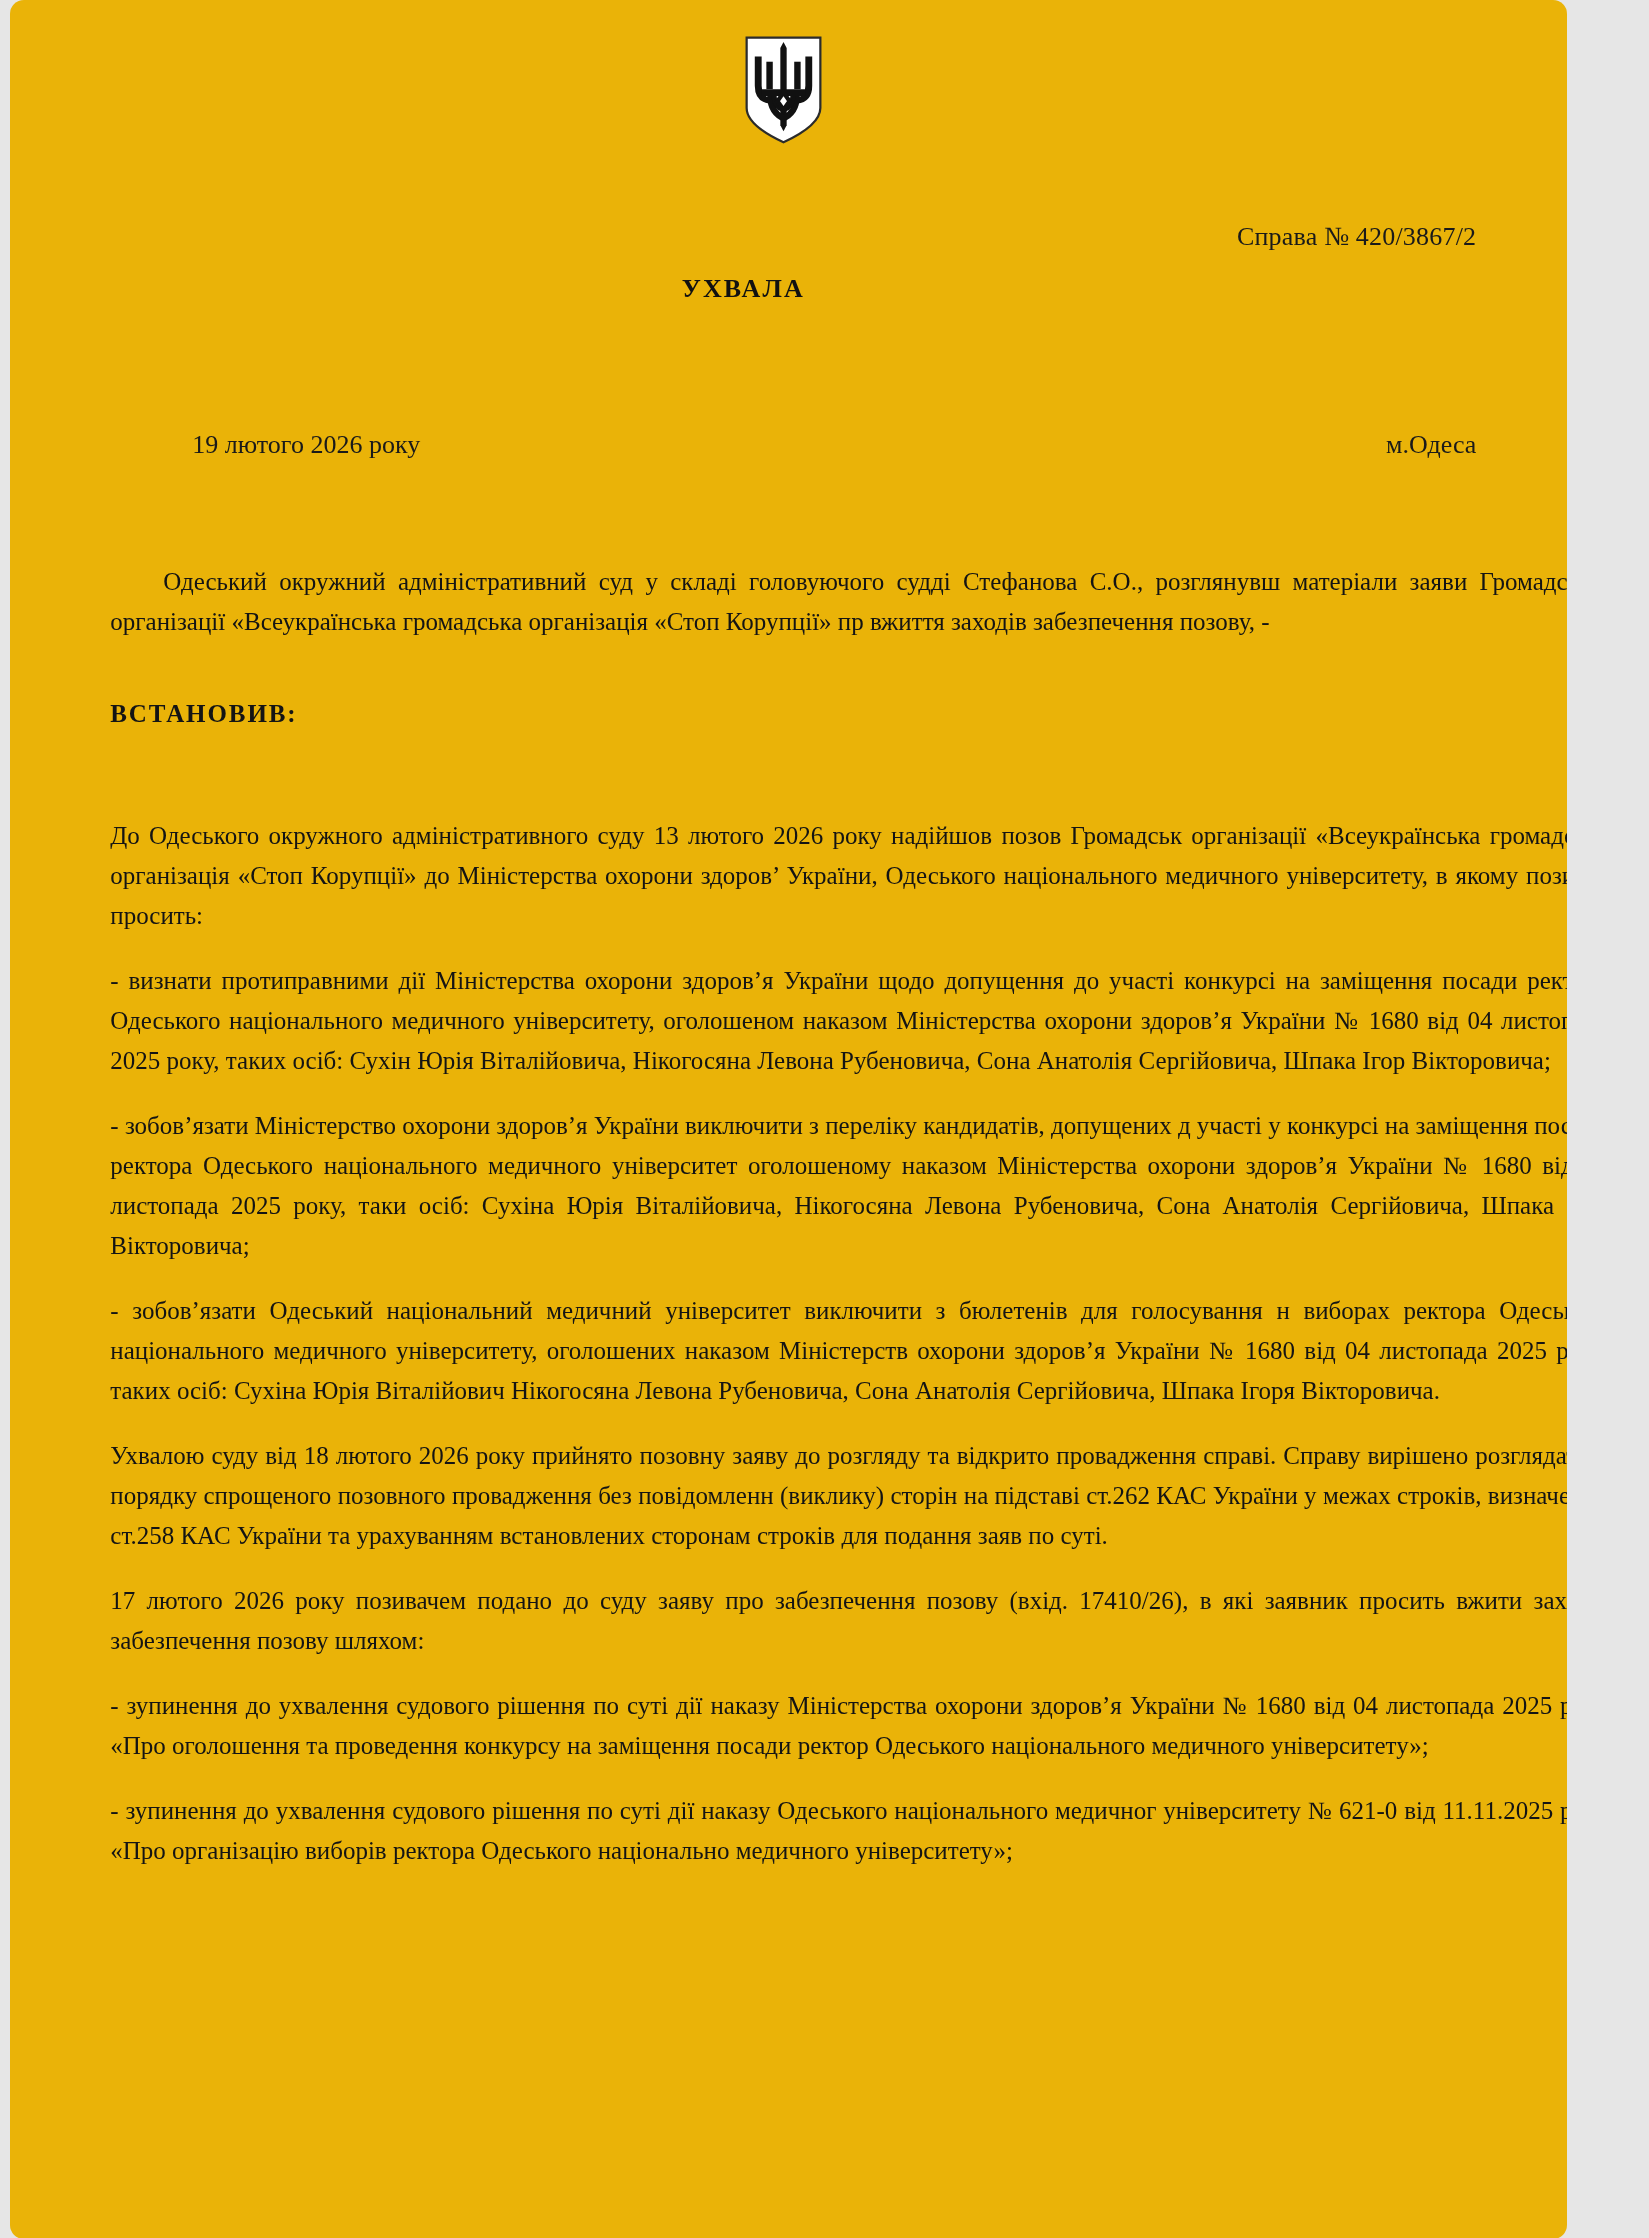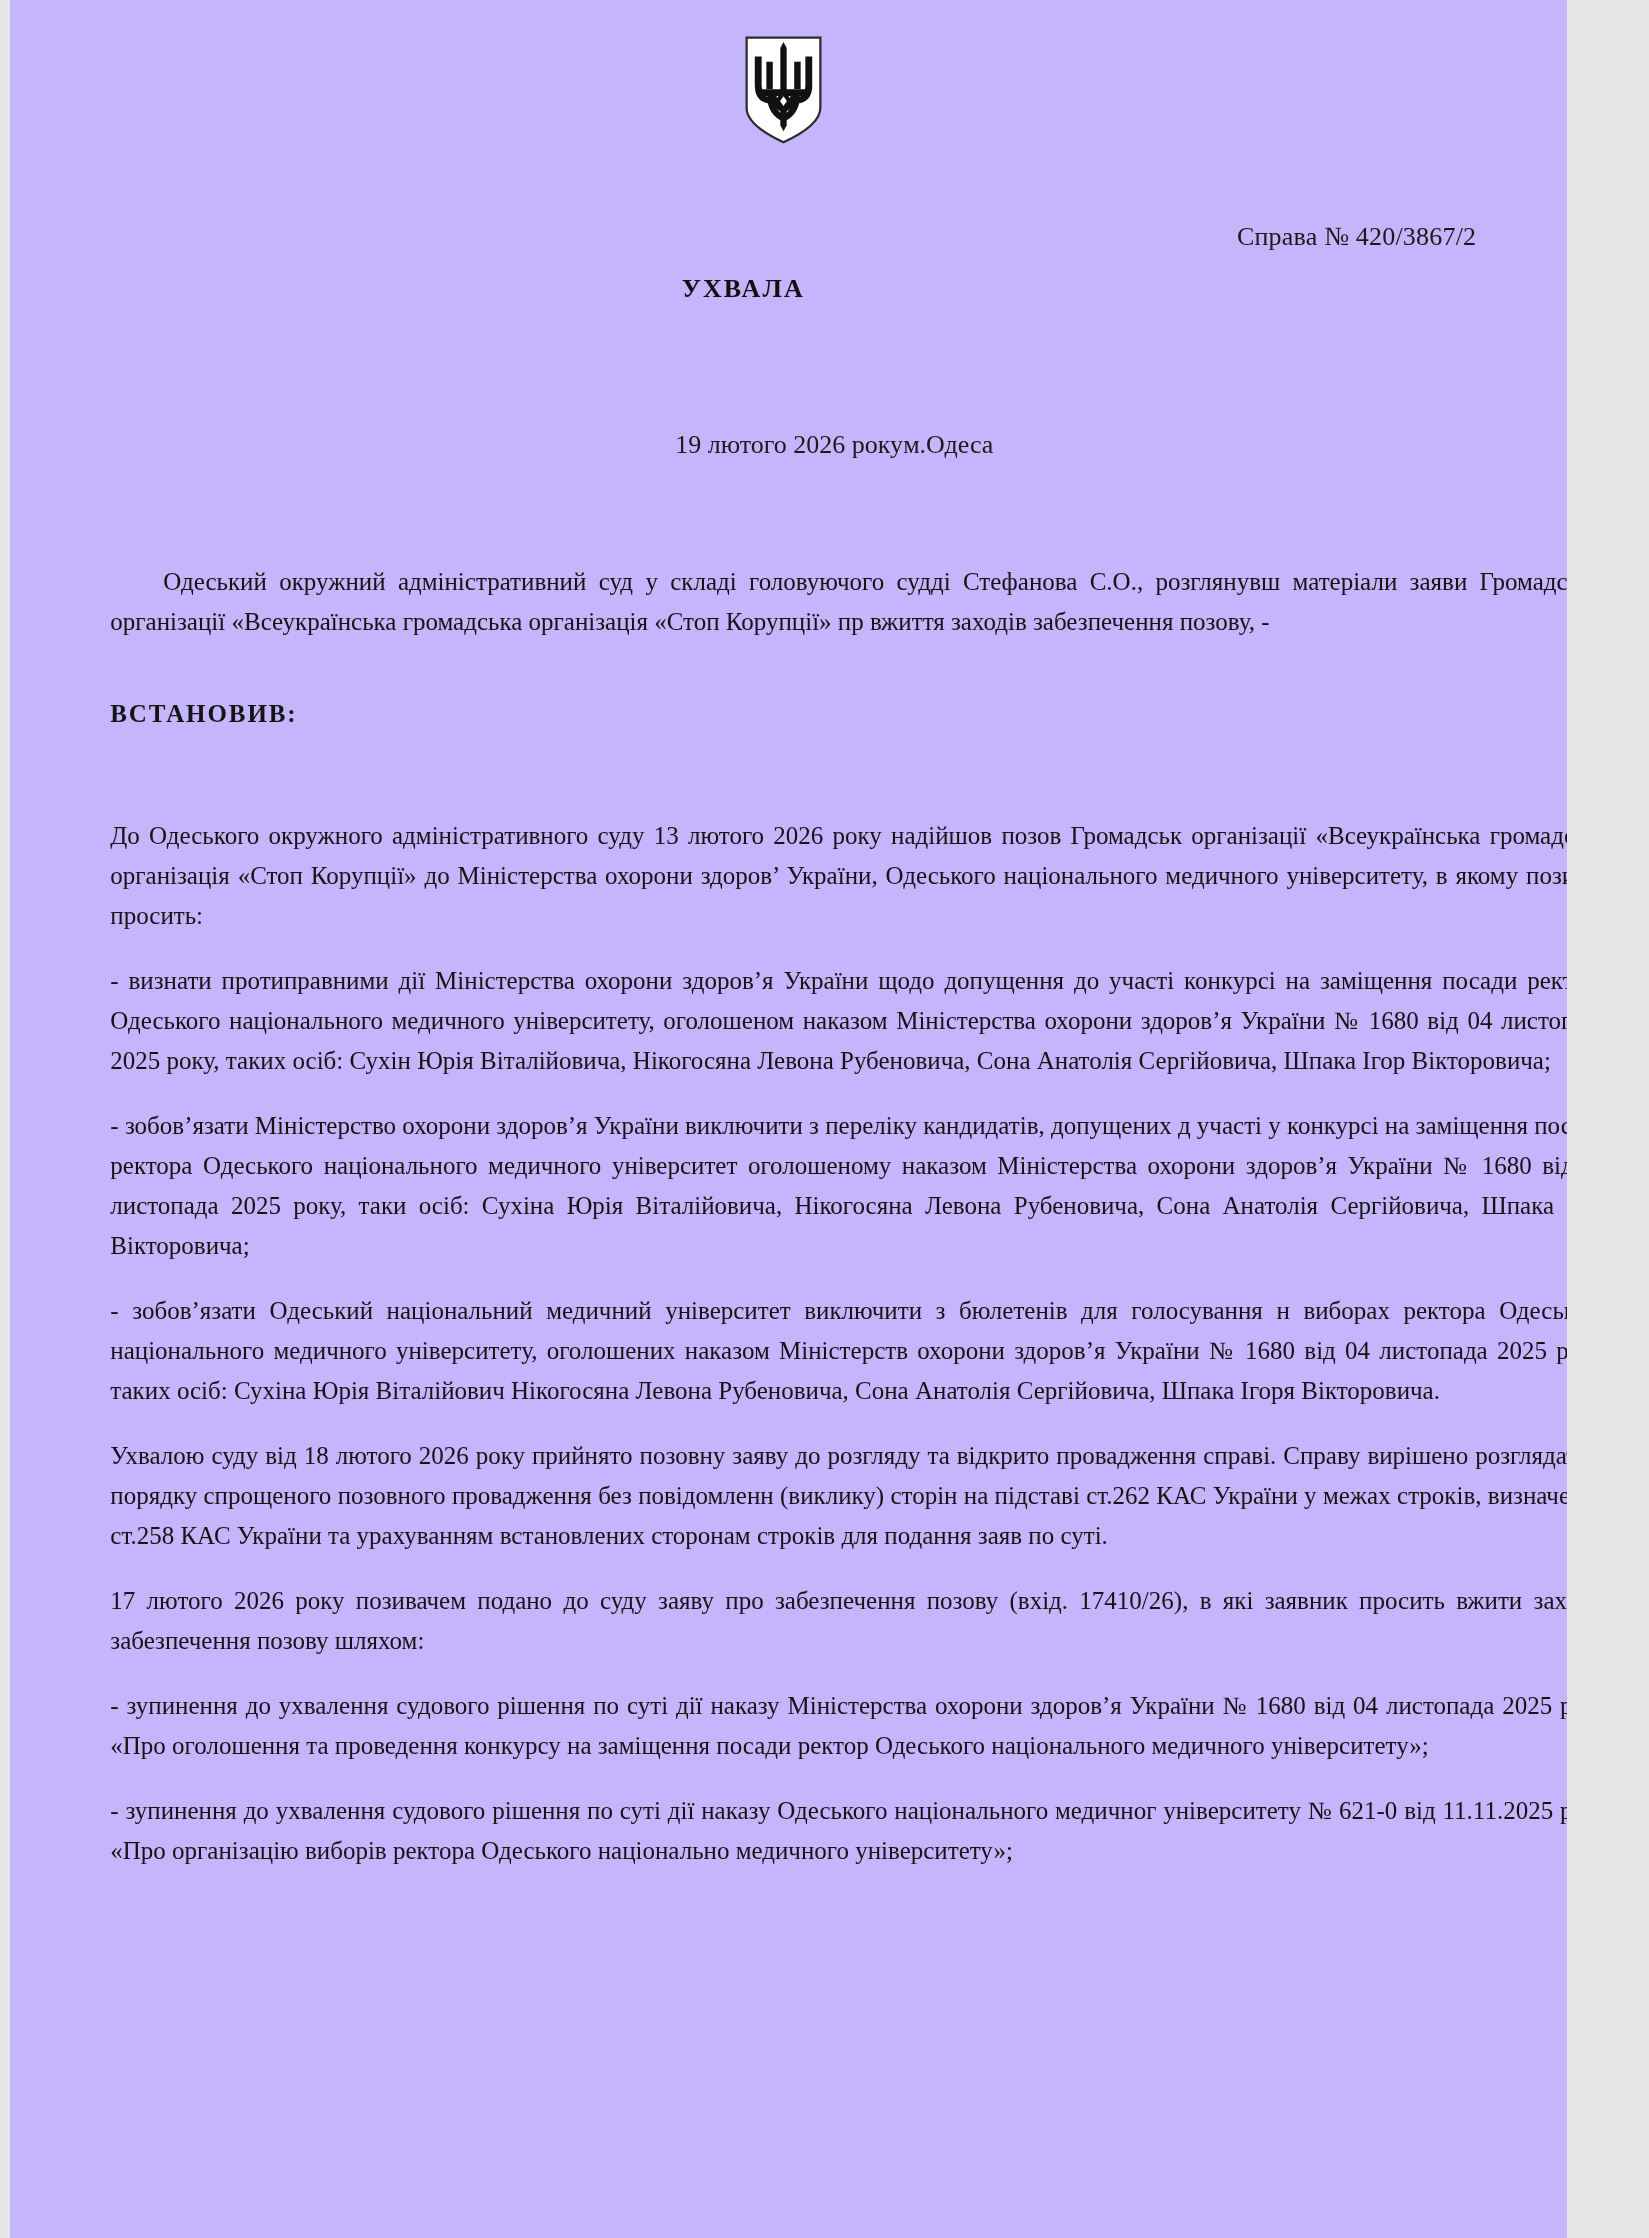--- a/index.html
+++ b/index.html
@@ -24,22 +24,23 @@
     overflow: hidden;
   }
 
   
   .page {
     position: absolute;
     left: 10.3px;
     top: 0;
     width: 1557px;
     height: 2239px;
-    background: #c4b5fd;
+    background: #eab308;
     overflow: hidden;
+    border-radius: 14px;
   }
 
   .page-inner {
     position: relative;
     width: 1658px;   
     height: 100%;
     padding: 0 0 0 100px;
     box-sizing: border-box;
   }
 
@@ -81,21 +82,21 @@
     letter-spacing: 2.1px;
     color: #111;
   }
 
   .dateline {
     position: absolute;
     top: 430px;
     left: 100px;
     width: 1366px;
     display: flex;
-    justify-content: center;
+    justify-content: space-between;
     font-size: 26px;
     color: #1a1a1a;
   }
   .dateline .date { margin-left: 82px; }
 
   
   .body {
     position: absolute;
     top: 562px;
     left: 100px;

